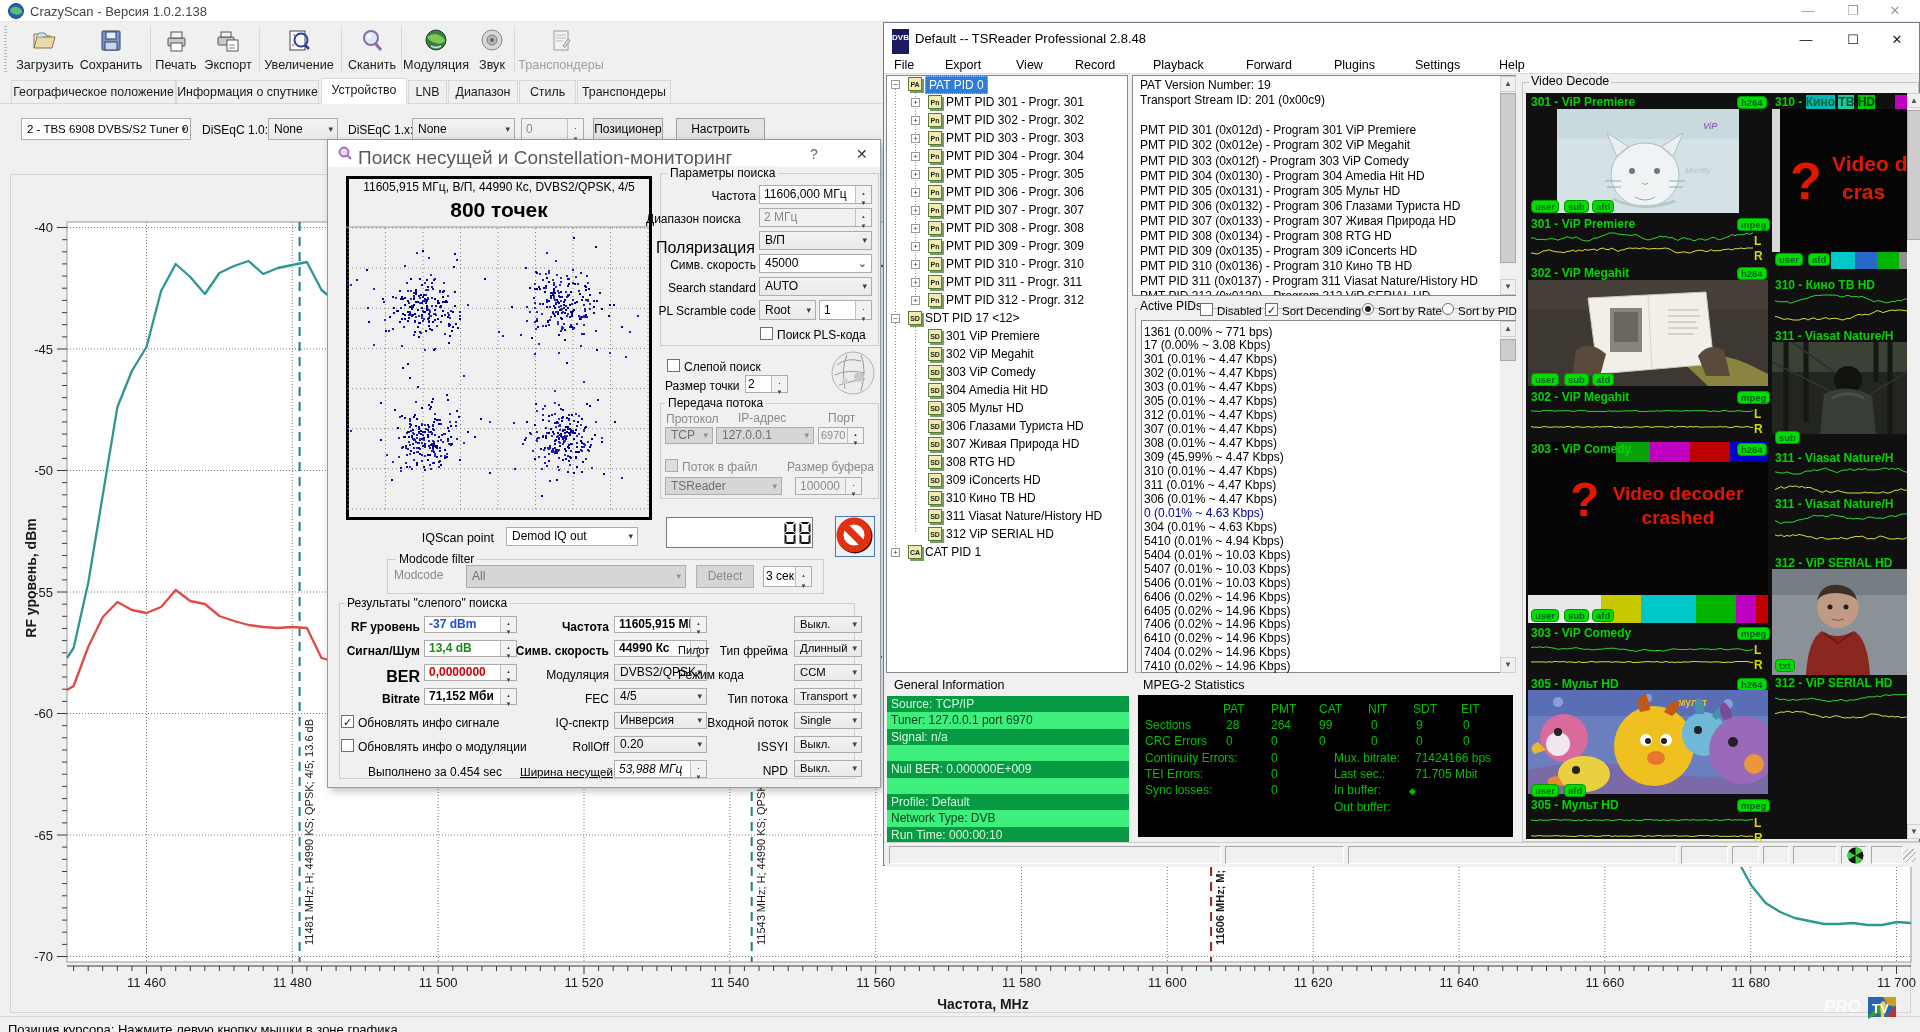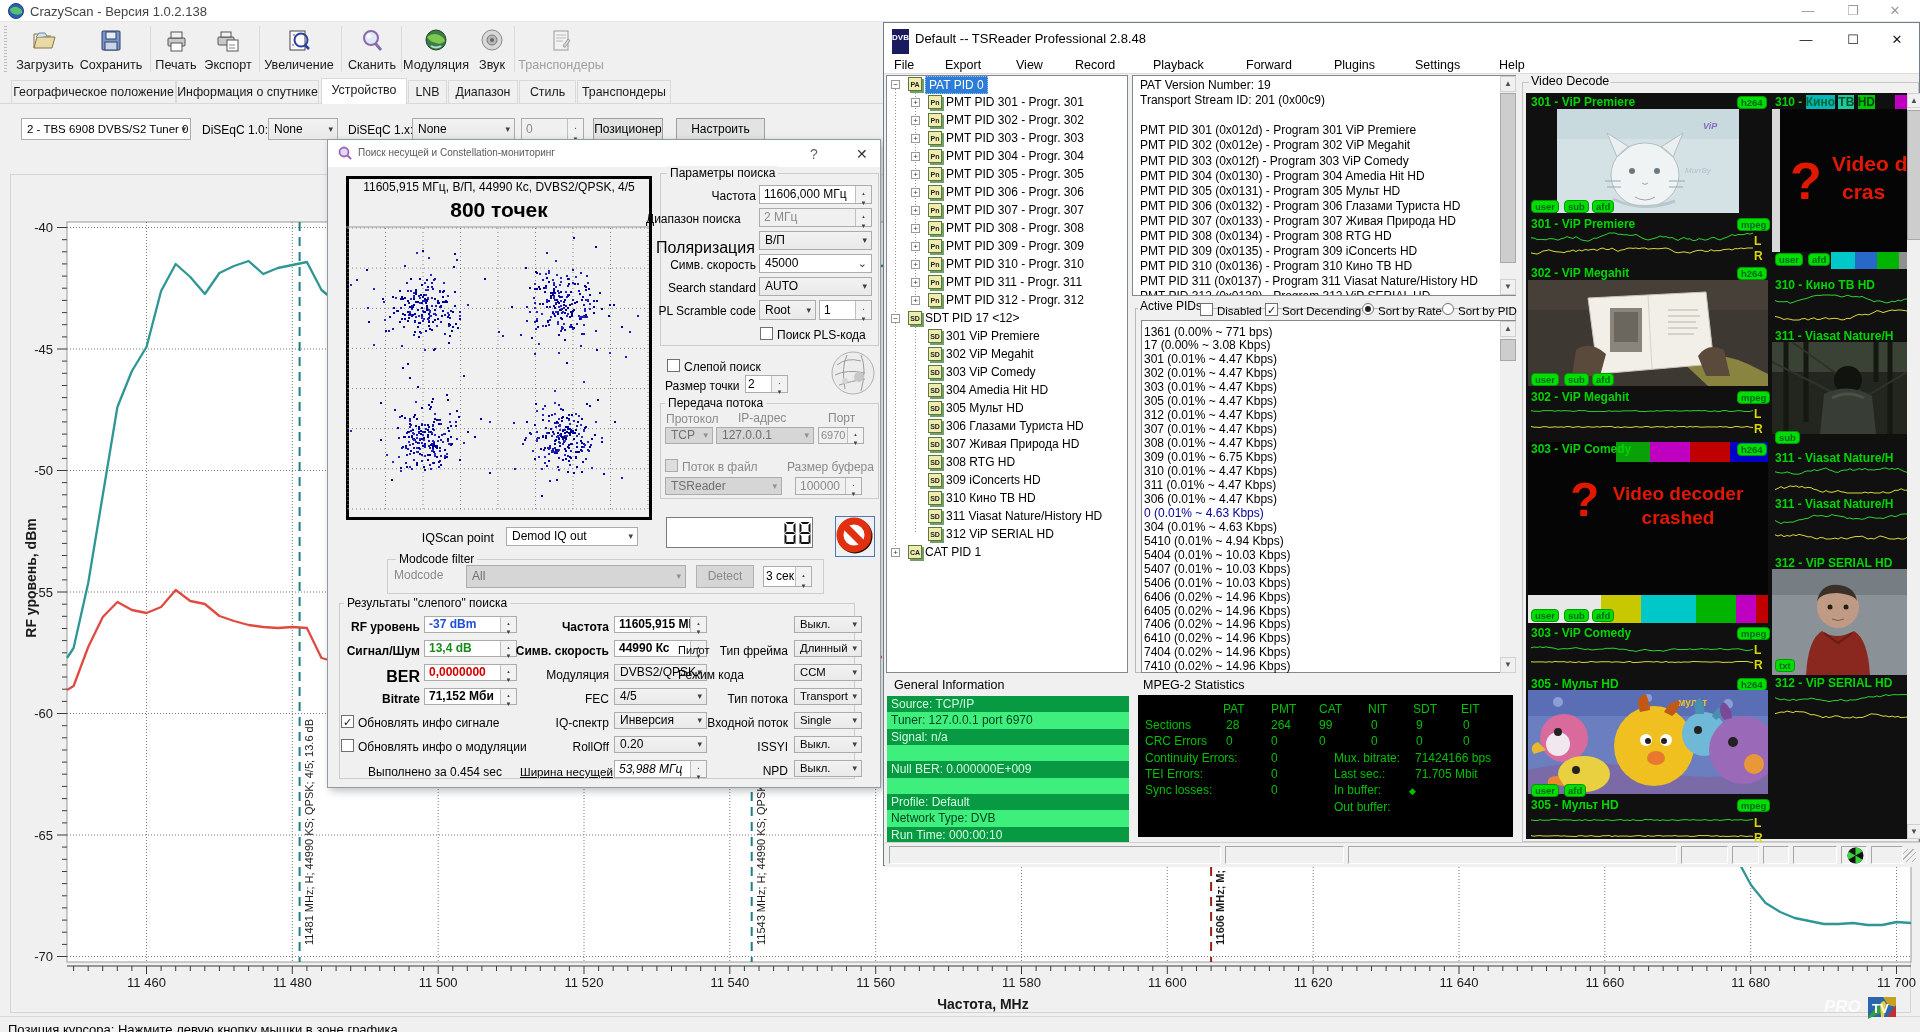--- a/index.html
+++ b/index.html
@@ -426,21 +426,21 @@
     <path d="M20 21 h9 v-12 z" fill="#c03030"></path>
     <path d="M13 8 q4 -6 6 0 l-2 13 h-3 Z" fill="#e8d040"></path>
     <text x="5" y="17" font-size="13" font-weight="bold" fill="#fff" font-family="Liberation Sans">TV</text>
   </svg>
 <div class="win" id="dlg" style="left:327px;top:139px;width:554px;height:649px;box-shadow:3px 3px 8px rgba(0,0,0,.25);z-index:10">
     <div class="titlebar" style="height:28px;border-bottom:1px solid #f0f0f0"></div>
     <svg class="abs" style="left:10px;top:6px" width="15" height="15">
       <circle cx="6" cy="6" r="4.5" fill="#e8d8f2" stroke="#9a6ab8" stroke-width="1.8"></circle>
       <line x1="9" y1="9" x2="13" y2="13" stroke="#9a6ab8" stroke-width="2.2"></line>
     </svg>
-    <div class="abs" style="left:30px;top:7px;font-size:10px;color:#5a5a5a">Поиск несущей и Constellation-мониторинг</div>
+    <div class="abs" style="left:30px;top:7px;font-size:19px;color:#5a5a5a">Поиск несущей и Constellation-мониторинг</div>
     <div class="abs" style="left:482px;top:6px;font-size:14px;color:#666">?</div>
     <div class="abs" style="left:528px;top:6px;font-size:14px;color:#333">✕</div>
     <div class="abs" style="left:18px;top:36px;width:306px;height:344px;border:3px solid #000;background:#f0f0f0"></div>
     <div class="abs" style="left:21px;top:40px;width:300px;font-size:12px;text-align:center;color:#000">11605,915 МГц, В/П, 44990 Кс, DVBS2/QPSK, 4/5</div>
     <div class="abs" style="left:21px;top:58px;width:300px;font-size:21px;font-weight:bold;text-align:center;color:#000">800 точек</div>
     <div class="abs" style="left:18px;top:34px"><svg width="306" height="344" viewBox="345 173 306 344">
 <g class="cgg" stroke="#808080" stroke-dasharray="1,3">
           <line x1="347.0" y1="227" x2="347.0" y2="508" class="cg"></line>
           <line x1="384.5" y1="227" x2="384.5" y2="508" class="cg"></line>
           <line x1="422.0" y1="227" x2="422.0" y2="508" class="cg"></line>
@@ -1589,21 +1589,21 @@
     <div class="pane" style="left:257px;top:297px;width:375px;height:353px"></div>
     <div class="pidrow" style="left:260px;top:302px;color:#000">1361 (0.00% ~ 771 bps)</div>
     <div class="pidrow" style="left:260px;top:315px;color:#000">17 (0.00% ~ 3.08 Kbps)</div>
     <div class="pidrow" style="left:260px;top:329px;color:#000">301 (0.01% ~ 4.47 Kbps)</div>
     <div class="pidrow" style="left:260px;top:343px;color:#000">302 (0.01% ~ 4.47 Kbps)</div>
     <div class="pidrow" style="left:260px;top:357px;color:#000">303 (0.01% ~ 4.47 Kbps)</div>
     <div class="pidrow" style="left:260px;top:371px;color:#000">305 (0.01% ~ 4.47 Kbps)</div>
     <div class="pidrow" style="left:260px;top:385px;color:#000">312 (0.01% ~ 4.47 Kbps)</div>
     <div class="pidrow" style="left:260px;top:399px;color:#000">307 (0.01% ~ 4.47 Kbps)</div>
     <div class="pidrow" style="left:260px;top:413px;color:#000">308 (0.01% ~ 4.47 Kbps)</div>
-    <div class="pidrow" style="left:260px;top:427px;color:#000">309 (0.01% ~ 6.75 Kbps)</div>
+    <div class="pidrow" style="left:260px;top:427px;color:#000">309 (45.99% ~ 4.47 Kbps)</div>
     <div class="pidrow" style="left:260px;top:441px;color:#000">310 (0.01% ~ 4.47 Kbps)</div>
     <div class="pidrow" style="left:260px;top:455px;color:#000">311 (0.01% ~ 4.47 Kbps)</div>
     <div class="pidrow" style="left:260px;top:469px;color:#000">306 (0.01% ~ 4.47 Kbps)</div>
     <div class="pidrow" style="left:260px;top:483px;color:#00009b">0 (0.01% ~ 4.63 Kbps)</div>
     <div class="pidrow" style="left:260px;top:497px;color:#000">304 (0.01% ~ 4.63 Kbps)</div>
     <div class="pidrow" style="left:260px;top:511px;color:#000">5410 (0.01% ~ 4.94 Kbps)</div>
     <div class="pidrow" style="left:260px;top:525px;color:#000">5404 (0.01% ~ 10.03 Kbps)</div>
     <div class="pidrow" style="left:260px;top:539px;color:#000">5407 (0.01% ~ 10.03 Kbps)</div>
     <div class="pidrow" style="left:260px;top:553px;color:#000">5406 (0.01% ~ 10.03 Kbps)</div>
     <div class="pidrow" style="left:260px;top:567px;color:#000">6406 (0.02% ~ 14.96 Kbps)</div>

